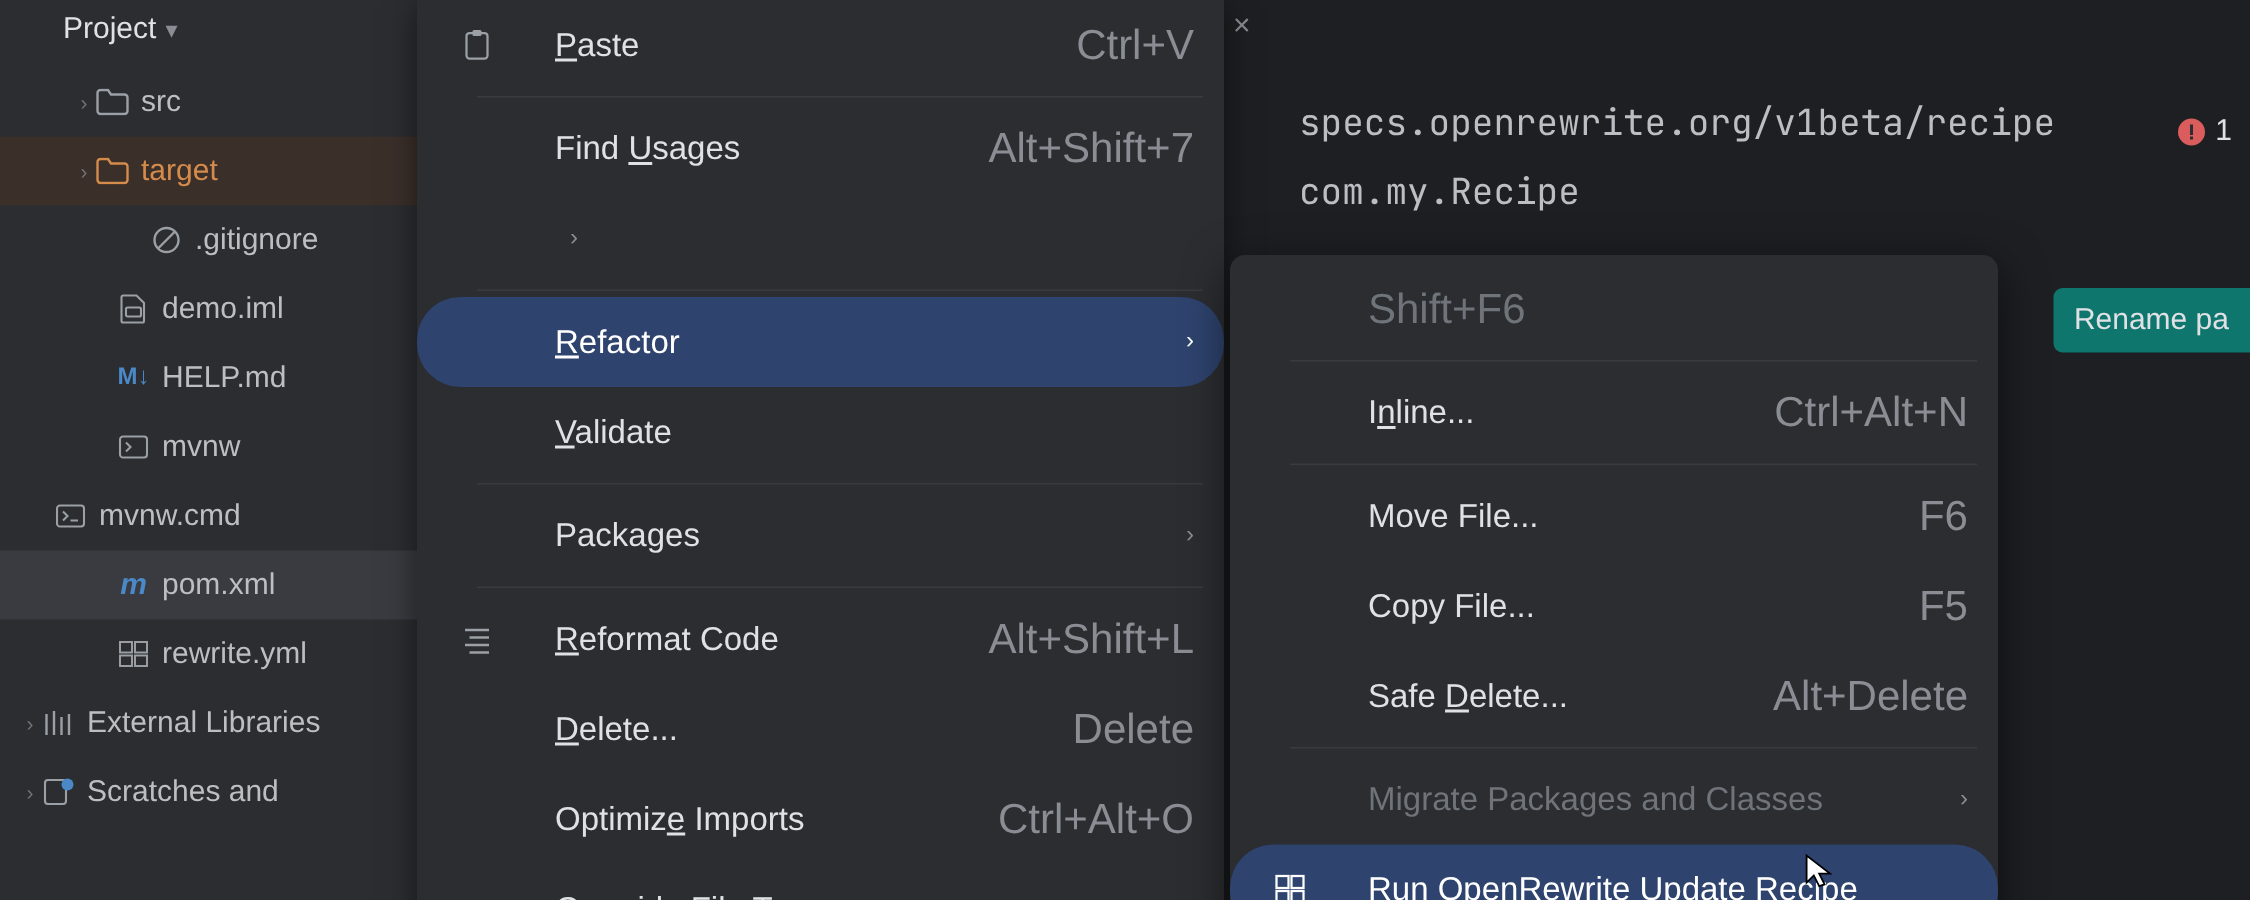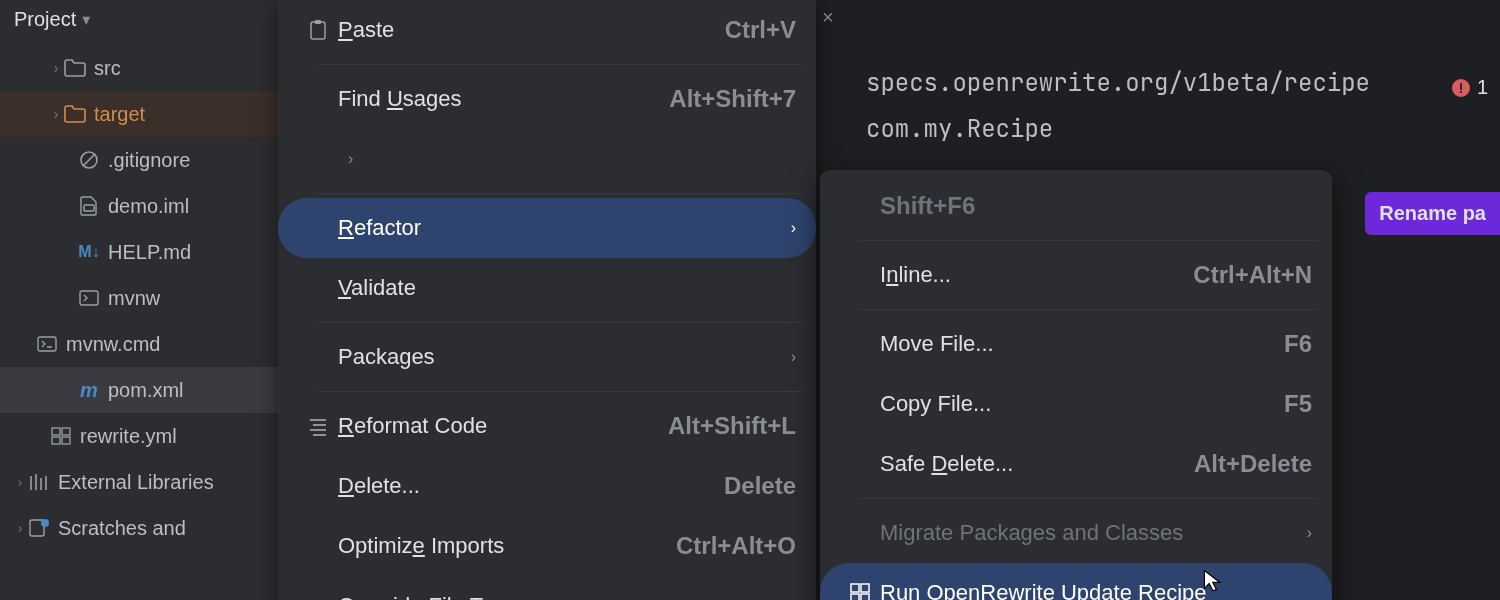--- a/index.html
+++ b/index.html
@@ -12,45 +12,46 @@
   overflow: hidden;
   position: relative;
 }
 .sidebar {
   position: absolute; left: 0; top: 0; width: 278px; height: 600px;
   background: #2b2d30;
 }
 .project-header {
   display: flex; align-items: center; gap: 6px;
   padding: 8px 16px 8px 14px;
-  font-size: 20px; color: #dfe1e5;
+  font-size: 20px; color: #dfe1e5; margin-left: 28px;
 }
 .tree { padding-top: 6px; }
 .tree-item {
   display: flex; align-items: center;
   height: 46px; padding-left: 0;
   white-space: nowrap;
   cursor: default;
 }
 .tree-item .chev { width: 16px; display: inline-flex; justify-content: center; color: #6f737a; font-size: 14px; }
 .tree-item .icon { width: 22px; height: 22px; display: inline-flex; align-items: center; justify-content: center; margin-right: 8px; }
 .tree-item.highlight-orange { background: #3b2f2a; }
 .tree-item.selected { background: #393b40; }
 .main-menu {
   position: absolute; left: 278px; top: 0; width: 538px;
   background: #2b2d30;
   box-shadow: 0 4px 20px rgba(0,0,0,.5);
 }
 .menu-item {
   display: flex; align-items: center; height: 60px;
   padding: 0 20px 0 20px;
+  gap: 32px;
 }
 .menu-item .icon-slot { width: 40px; display: inline-flex; justify-content: center; }
 .menu-item .label { flex: 1; font-size: 22px; color: #dfe1e5; }
-.menu-item .shortcut { color: #8a8d93; font-size: 24px; font-weight: bold; }
+.menu-item .shortcut { color: #8a8d93; font-size: 28px; }
 .menu-item .submenu-arrow { color: #8a8d93; font-size: 16px; margin-left: 10px; }
 .menu-item.highlighted { background: #2e436e; border-radius: 29px; }
 .menu-item.highlighted .label, .menu-item.highlighted .shortcut, .menu-item.highlighted .submenu-arrow { color: #fff; }
 .menu-item.disabled .label, .menu-item.disabled .shortcut { color: #6f737a; }
 .menu-sep {
   height: 1px; margin: 4px 14px 4px 40px; background: #393b40;
 }
 .refactor-menu {
   position: absolute; left: 820px; top: 170px; width: 512px;
   background: #2b2d30;
@@ -60,23 +61,22 @@
 }
 .editor {
   position: absolute; left: 816px; top: 0; right: 0; height: 600px;
   background: #1e1f22;
 }
 .editor-tabs { height: 60px; display: flex; align-items: flex-start; padding-left: 6px; }
 .tab-close { font-size: 20px; color: #8a8d93; }
 .editor-text { font-family: ui-monospace, "JetBrains Mono", Consolas, monospace; font-size: 24px; color: #bcbec4; white-space: pre; padding-left: 10px; line-height: 46px; margin-left: 40px; }
 .tooltip {
   position: absolute; right: 0; top: 192px;
-  background: #6d28d9; color: #dfe1e5; padding: 10px 14px; border-radius: 6px 0 0 6px;
+  background: #0f766e; color: #dfe1e5; padding: 10px 14px; border-radius: 6px 0 0 6px;
   font-size: 20px;
-  font-weight: bold;
 }
 .err-badge { position: absolute; right: 12px; top: 76px; display: flex; align-items: center; gap: 6px; color: #dfe1e5; }
 .u { text-decoration: underline; }
 .cursor-arrow {
   position: absolute; left: 1202px; top: 568px;
   width: 24px; height: 24px;
 }
 svg { display: block; }
 </style>
 </head>
@@ -100,21 +100,21 @@
     </div>
     <div class="tree-item highlight-orange" style="padding-left:48px">
       <span class="chev">›</span>
       <span class="icon">
           <svg width="22" height="18" viewBox="0 0 22 18">
             <path d="M1 3a2 2 0 012-2h5l2 3h9a2 2 0 012 2v9a2 2 0 01-2 2H3a2 2 0 01-2-2V3z" fill="none" stroke="#d58b4c" stroke-width="1.6"></path>
           </svg>
         </span>
       <span style="color:#d58b4c">target</span>
     </div>
-    <div class="tree-item" style="padding-left:78px">
+    <div class="tree-item" style="padding-left:100px">
       <span class="icon">
           <svg width="20" height="20" viewBox="0 0 20 20">
             <circle cx="10" cy="10" r="8" fill="none" stroke="#9aa0a6" stroke-width="1.6"></circle>
             <line x1="4" y1="16" x2="16" y2="4" stroke="#9aa0a6" stroke-width="1.6"></line>
           </svg>
         </span>
       <span>.gitignore</span>
     </div>
     <div class="tree-item" style="padding-left:78px">
       <span class="icon">
@@ -144,21 +144,21 @@
             <rect x="1" y="1" width="18" height="14" rx="2" fill="none" stroke="#9aa0a6" stroke-width="1.4"></rect>
             <path d="M5 5l3 3-3 3M10 11h5" fill="none" stroke="#9aa0a6" stroke-width="1.4"></path>
           </svg>
         </span>
       <span>mvnw.cmd</span>
     </div>
     <div class="tree-item selected" style="padding-left:78px">
       <span class="icon" style="color:#4a88c7;font-style:italic;font-weight:700;font-size:20px">m</span>
       <span>pom.xml</span>
     </div>
-    <div class="tree-item" style="padding-left:50px">
+    <div class="tree-item" style="padding-left:78px">
       <span class="icon">
           <svg width="20" height="18" viewBox="0 0 20 18">
             <rect x="1" y="1" width="8" height="7" fill="none" stroke="#9aa0a6" stroke-width="1.3"></rect>
             <rect x="11" y="1" width="8" height="7" fill="none" stroke="#9aa0a6" stroke-width="1.3"></rect>
             <rect x="1" y="10" width="8" height="7" fill="none" stroke="#9aa0a6" stroke-width="1.3"></rect>
             <rect x="11" y="10" width="8" height="7" fill="none" stroke="#9aa0a6" stroke-width="1.3"></rect>
           </svg>
         </span>
       <span>rewrite.yml</span>
     </div>

